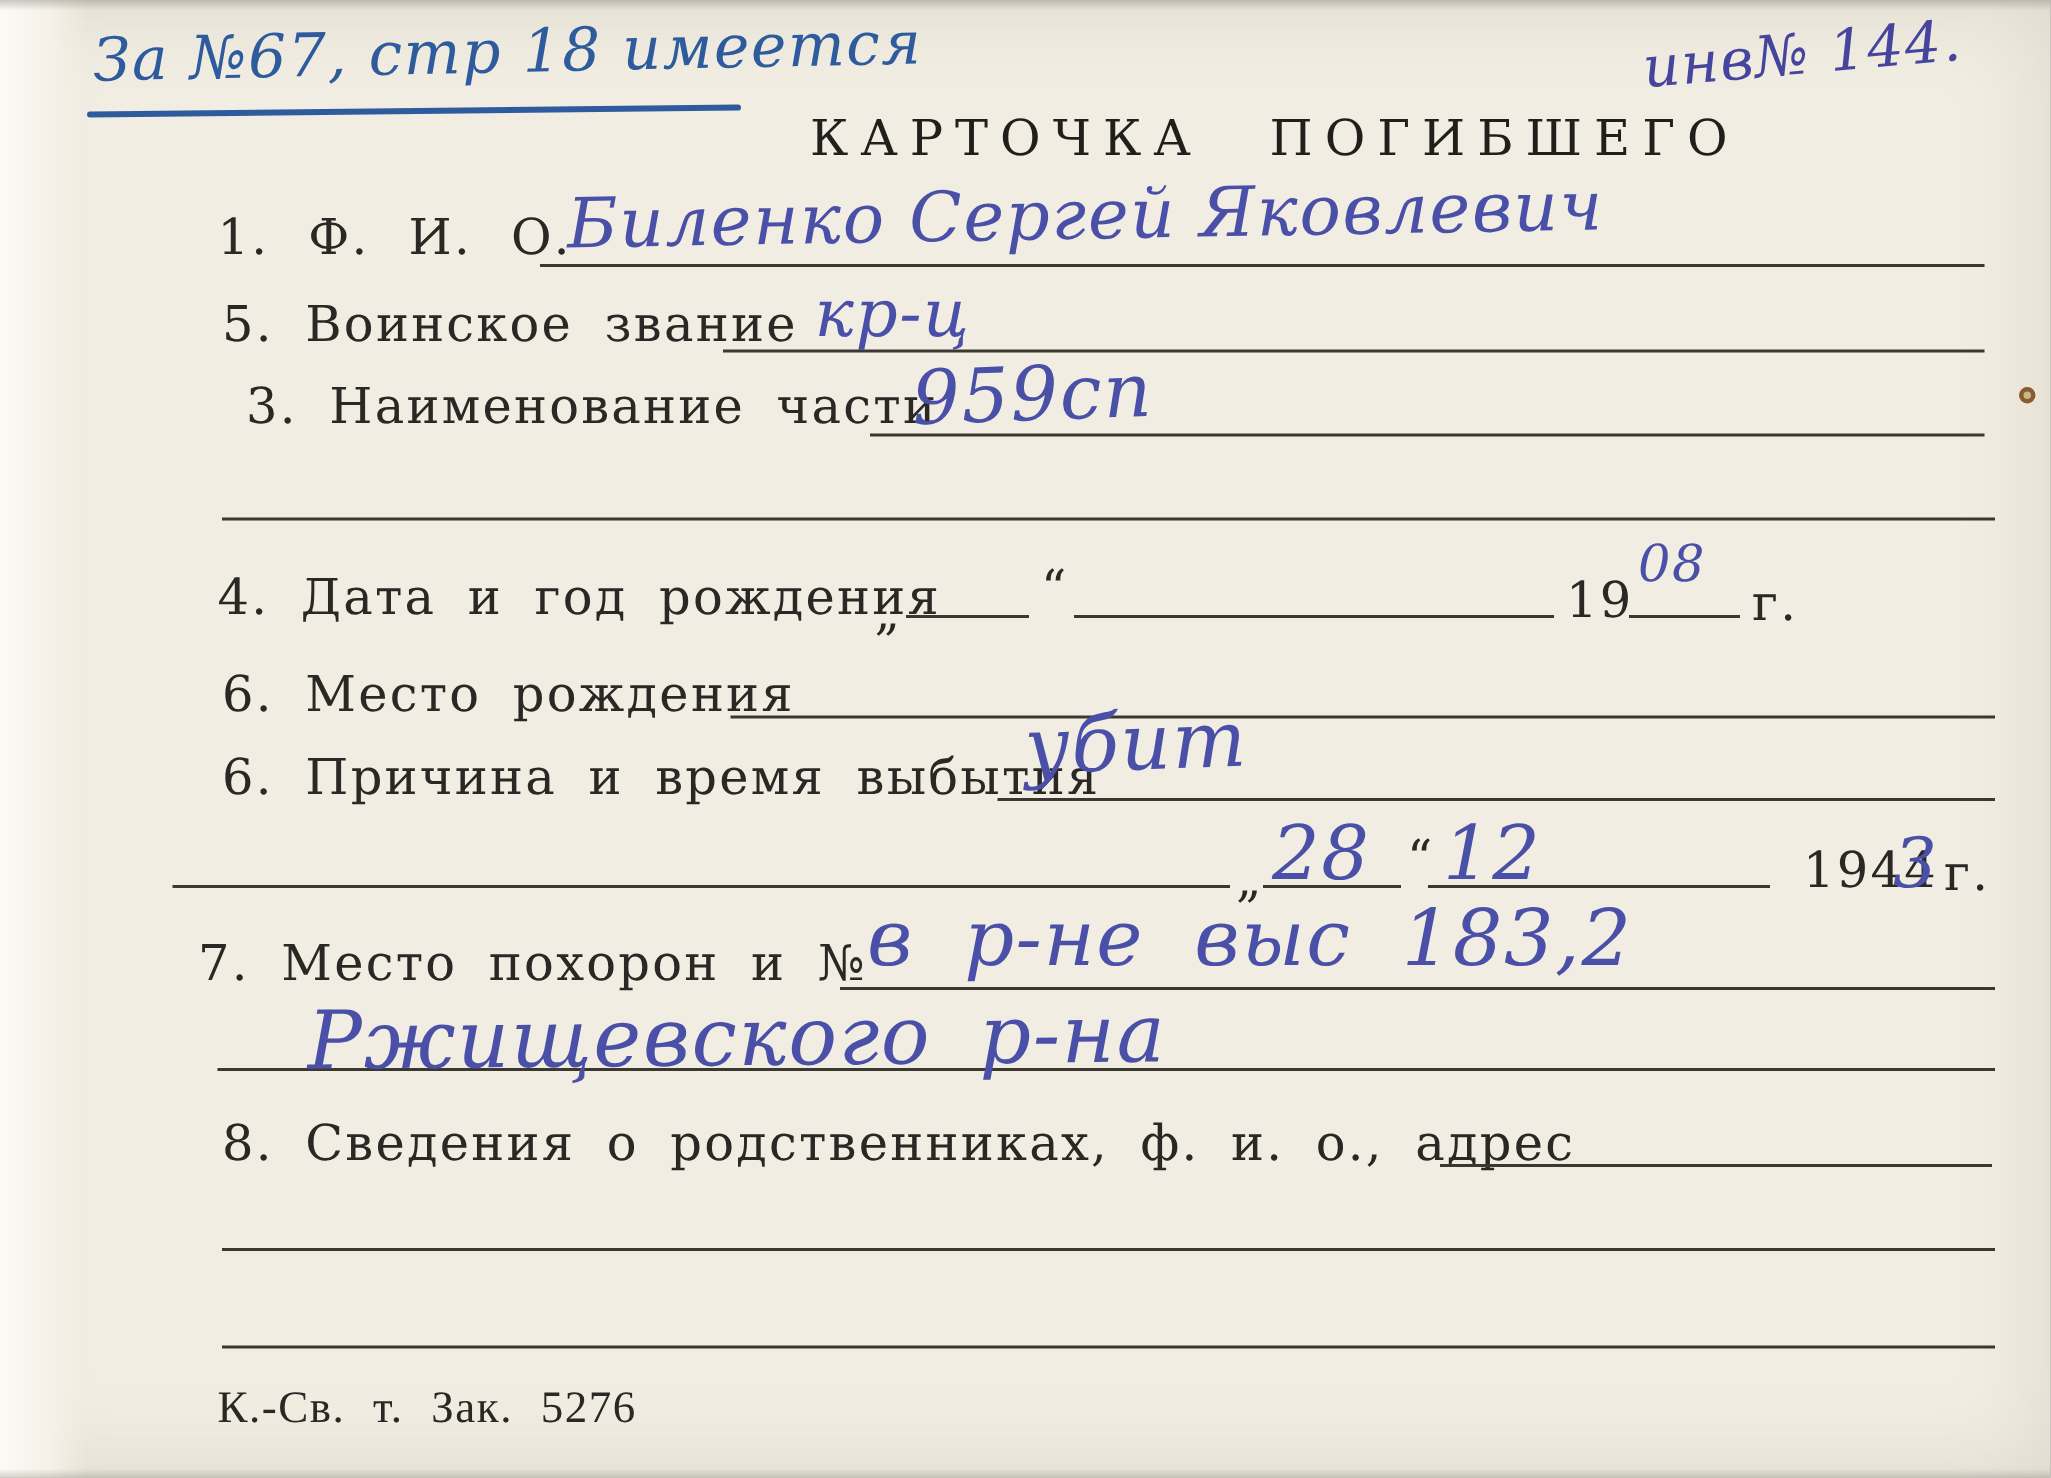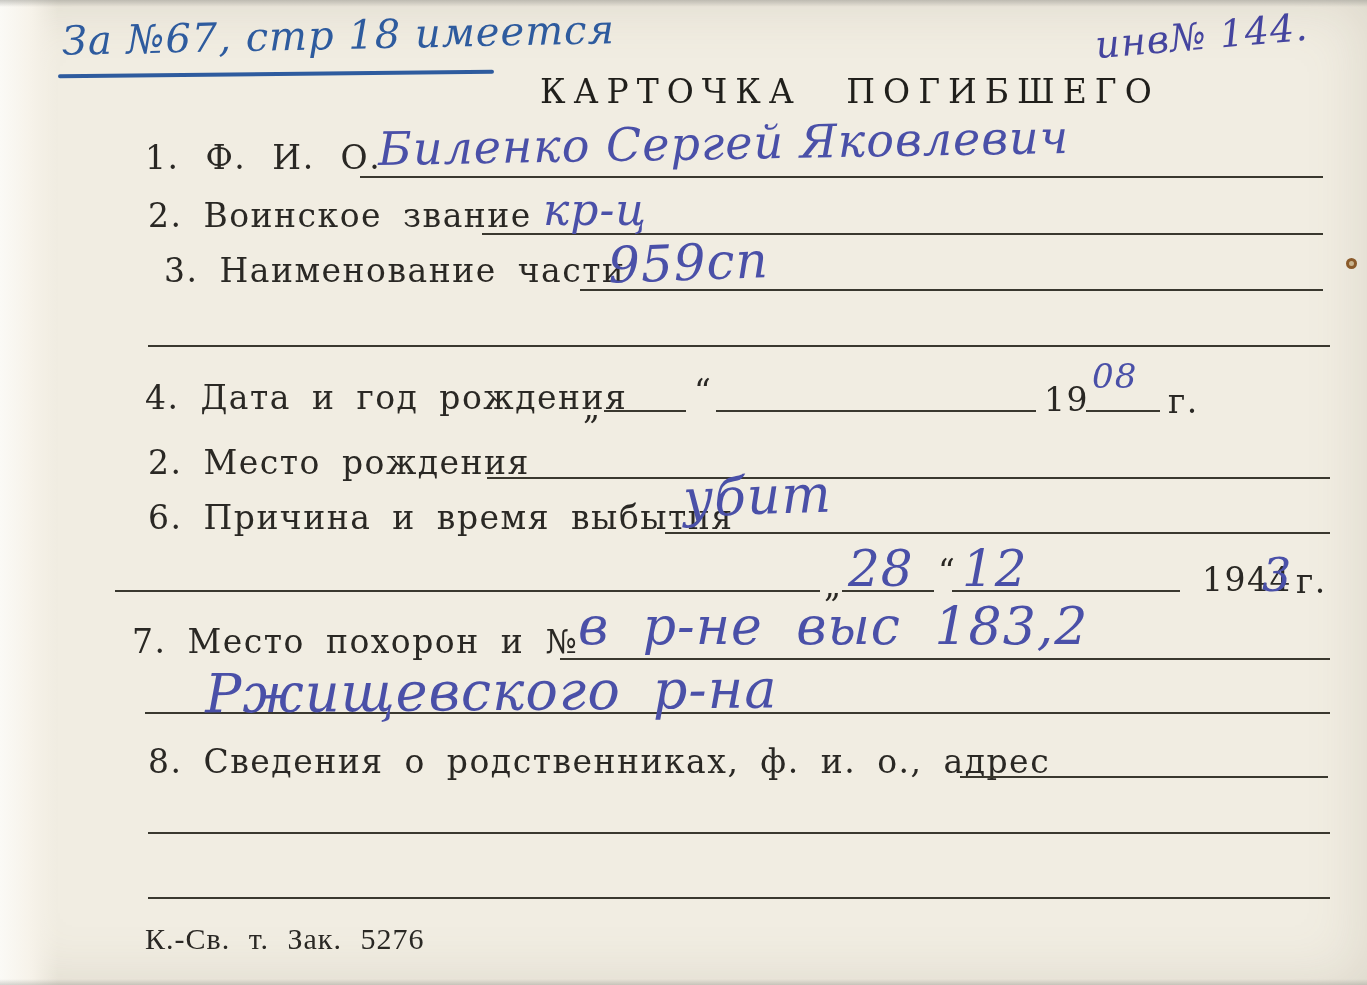--- a/index.html
+++ b/index.html
@@ -50,41 +50,41 @@
   <div class="ink-line" style="left:58px;top:72px;width:436px;transform:rotate(-0.6deg);"></div>
 
   <div class="hand" style="left:1095px;top:14px;font-size:38px;transform:rotate(-5deg);color:#45459f;">инв№ 144.</div>
 
   <div class="print title" style="left:503px;top:72px;">КАРТОЧКА ПОГИБШЕГО</div>
 
   <div class="print" style="left:145px;top:138px;word-spacing:14px;">1. Ф. И. О.</div>
   <div class="line" style="left:360px;top:176px;width:963px;"></div>
   <div class="hand" style="left:378px;top:116px;font-size:46px;transform:rotate(-1deg);">Биленко Сергей Яковлевич</div>
 
-  <div class="print" style="left:148px;top:196px;">2. Воинское звание</div>
+  <div class="print" style="left:148px;top:196px;">5. Воинское звание</div>
   <div class="line" style="left:482px;top:233px;width:841px;"></div>
   <div class="hand" style="left:495px;top:184px;font-size:44px;margin-left:48px;">кр-ц</div>
 
   <div class="print" style="left:148px;top:251px;margin-left:16px;">3. Наименование части</div>
   <div class="line" style="left:580px;top:289px;width:743px;"></div>
   <div class="hand" style="left:608px;top:234px;font-size:50px;transform:rotate(-2deg);">959сп</div>
 
   <div class="line" style="left:148px;top:345px;width:1182px;"></div>
 
   <div class="print" style="left:145px;top:378px;">4. Дата и год рождения</div>
   <span class="quote" style="left:583px;top:388px;">„</span>
   <div class="line" style="left:604px;top:410px;width:82px;"></div>
   <span class="quote" style="left:694px;top:372px;">“</span>
   <div class="line" style="left:716px;top:410px;width:320px;"></div>
   <span class="print" style="left:1044px;top:380px;">19</span>
   <div class="line" style="left:1086px;top:410px;width:74px;"></div>
   <div class="hand" style="left:1092px;top:356px;font-size:34px;">08</div>
   <span class="print" style="left:1168px;top:382px;">г.</span>
 
-  <div class="print" style="left:148px;top:443px;">2. Место рождения</div>
+  <div class="print" style="left:148px;top:443px;">6. Место рождения</div>
   <div class="line" style="left:487px;top:477px;width:843px;"></div>
 
   <div class="print" style="left:148px;top:498px;">6. Причина и время выбытия</div>
   <div class="line" style="left:665px;top:532px;width:665px;"></div>
   <div class="hand" style="left:683px;top:466px;font-size:52px;transform:rotate(-2deg);">убит</div>
 
   <div class="line" style="left:115px;top:590px;width:705px;"></div>
   <span class="quote" style="left:824px;top:566px;">„</span>
   <div class="line" style="left:842px;top:590px;width:92px;"></div>
   <div class="hand" style="left:848px;top:540px;font-size:50px;">28</div>

